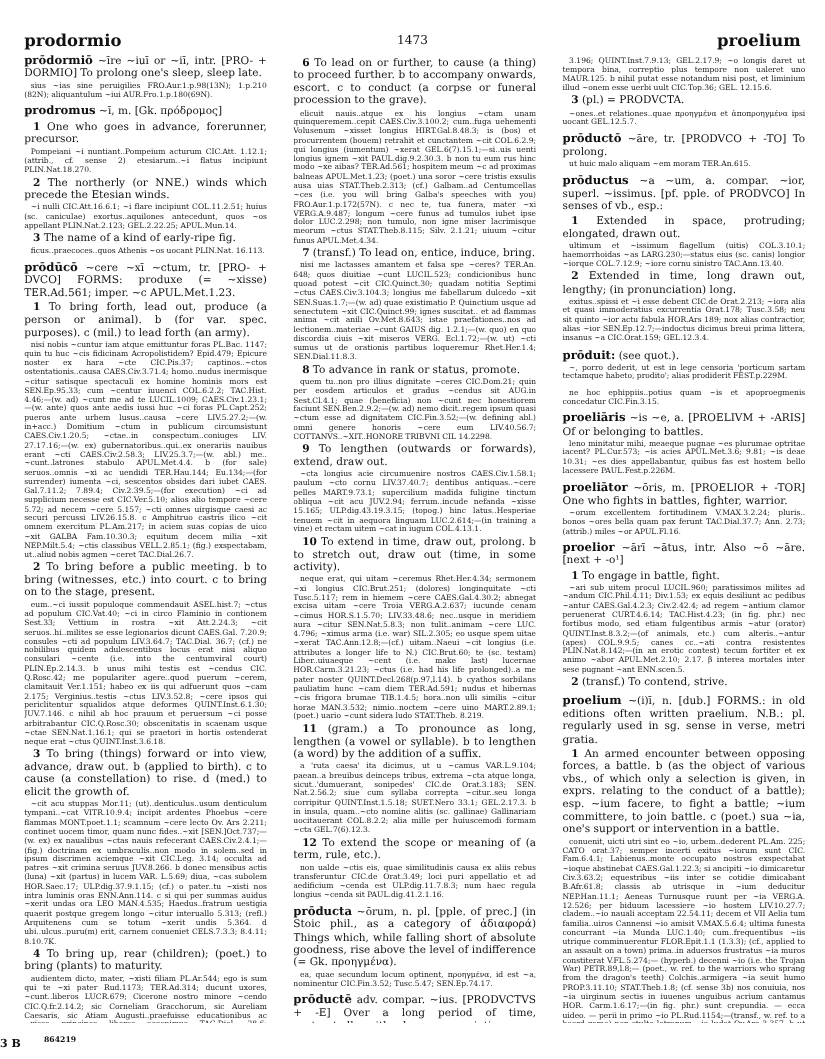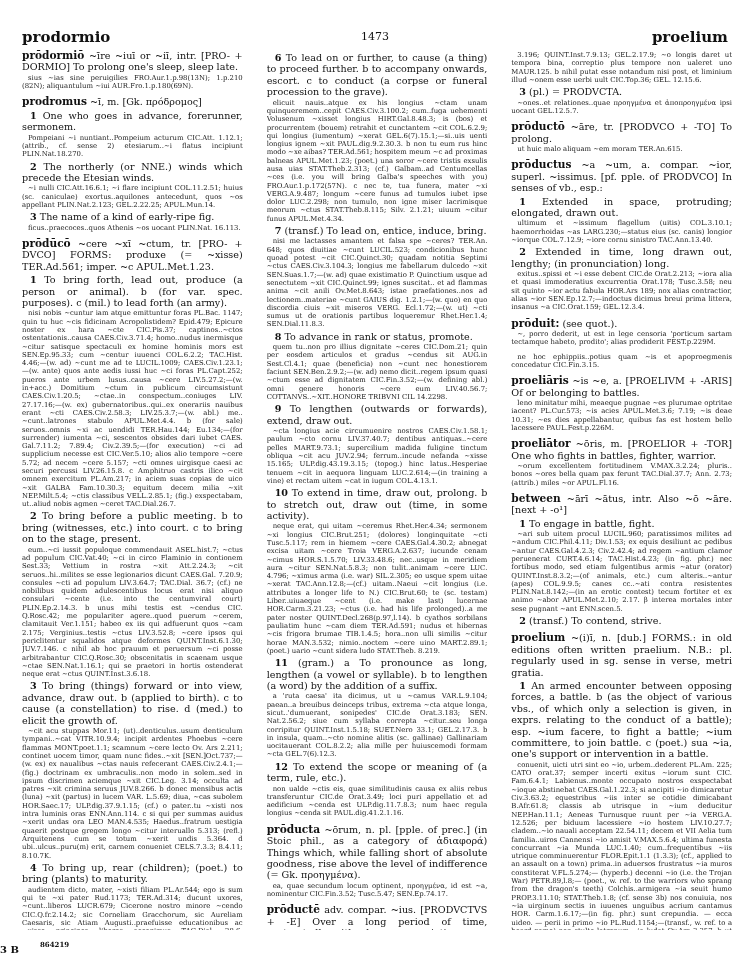--- a/index.html
+++ b/index.html
@@ -30,21 +30,21 @@
 </div>
 
 <div class="columns">
   <div class="col">
       <div class="entry">
         <div class="hw-line"><span class="hw">prōdormiō</span> <span>~īre ~iuī or ~iī, intr. [PRO- + DORMIO] To prolong one's sleep, sleep late.</span></div>
         <div class="cit">sius ~ias sine peruigilies FRO.Aur.1.p.98(13N); 1.p.210 (82N); aliquantulum ~iui AUR.Fro.1.p.180(69N).</div>
       </div>
       <div class="entry">
         <div class="hw-line"><span class="hw">prodromus</span> <span>~ī, m. [Gk. πρόδρομος]</span></div>
-        <div class="sense"><span class="num">1</span> <span>One who goes in advance, forerunner, sermonem.</span></div>
+        <div class="sense"><span class="num">1</span> <span>One who goes in advance, forerunner, precursor.</span></div>
         <div class="cit">Pompeiani ~i nuntiant..Pompeium acturum CIC.Att. 1.12.1; (attrib., cf. sense 2) etesiarum..~i flatus incipiunt PLIN.Nat.18.270.</div>
         <div class="sense"><span class="num">2</span> <span>The northerly (or NNE.) winds which precede the Etesian winds.</span></div>
         <div class="cit">~i nulli CIC.Att.16.6.1; ~i flare incipiunt COL.11.2.51; huius (sc. caniculae) exortus..aquilones antecedunt, quos ~os appellant PLIN.Nat.2.123; GEL.2.22.25; APUL.Mun.14.</div>
         <div class="sense"><span class="num">3</span> <span>The name of a kind of early-ripe fig.</span></div>
         <div class="cit">ficus..praecoces..quos Athenis ~os uocant PLIN.Nat. 16.113.</div>
       </div>
       <div class="entry">
         <div class="hw-line"><span class="hw">prōdūcō</span> <span>~cere ~xī ~ctum, tr. [PRO- + DVCO] FORMS: produxe (= ~xisse) TER.Ad.561; imper. ~c APUL.Met.1.23.</span></div>
         <div class="sense"><span class="num">1</span> <span>To bring forth, lead out, produce (a person or animal). b (for var. spec. purposes). c (mil.) to lead forth (an army).</span></div>
         <div class="cit">nisi nobis ~cuntur iam atque emittuntur foras PL.Bac. 1147; quin tu huc ~cis fidicinam Acropolistidem? Epid.479; Epicure noster ex hara ~cte CIC.Pis.37; captinos..~ctos ostentationis..causa CAES.Civ.3.71.4; homo..nudus inermisque ~citur satisque spectaculi ex homine hominis mors est SEN.Ep.95.33; cum ~centur iuuenci COL.6.2.2; TAC.Hist. 4.46;—(w. ad) ~cunt me ad te LUCIL.1009; CAES.Civ.1.23.1; —(w. ante) quos ante aedis iussi huc ~ci foras PL.Capt.252; pueros ante urbem lusus..causa ~cere LIV.5.27.2;—(w. in+acc.) Domitium ~ctum in publicum circumsistunt CAES.Civ.1.20.5; ~ctae..in conspectum..coniuges LIV. 27.17.16;—(w. ex) gubernatoribus..qui..ex onerariis nauibus erant ~cti CAES.Civ.2.58.3; LIV.25.3.7;—(w. abl.) me.. ~cunt..latrones stabulo APUL.Met.4.4. b (for sale) seruos..omnis ~xi ac uendidi TER.Hau.144; Eu.134;—(for surrender) iumenta ~ci, sescentos obsides dari iubet CAES. Gal.7.11.2; 7.89.4; Civ.2.39.5;—(for execution) ~ci ad supplicium necesse est CIC.Ver.5.10; alios alio tempore ~cere 5.72; ad necem ~cere 5.157; ~cti omnes uirgisque caesi ac securi percussi LIV.26.15.8. c Amphitruo castris ilico ~cit omnem exercitum PL.Am.217; in aciem suas copias de uico ~xit GALBA Fam.10.30.3; equitum decem milia ~xit NEP.Milt.5.4; ~ctis classibus VELL.2.85.1; (fig.) exspectabam, ut..aliud nobis agmen ~ceret TAC.Dial.26.7.</div>
@@ -100,28 +100,28 @@
       </div>
       <div class="entry">
         <div class="hw-line"><span class="hw">prōduit:</span> <span>(see quot.).</span></div>
         <div class="cit">~, porro dederit, ut est in lege censoria 'porticum sartam tectamque habeto, prodito'; alias prodiderit FEST.p.229M.</div>
       </div>
       <div class="entry">
         <div class="cit">ne hoc ephippiis..potius quam ~is et apoproegmenis concedatur CIC.Fin.3.15.</div>
       </div>
       <div class="entry">
         <div class="hw-line"><span class="hw">proeliāris</span> <span>~is ~e, a. [PROELIVM + -ARIS] Of or belonging to battles.</span></div>
-        <div class="cit">leno minitatur mihi, meaeque pugnae ~es plurumae optritae iacent? PL.Cur.573; ~is acies APUL.Met.3.6; 7.19; ~is deae 10.31; ~es dies appellabantur, quibus fas est hostem bello lacessere PAUL.Fest.p.226M.</div>
+        <div class="cit">leno minitatur mihi, meaeque pugnae ~es plurumae optritae iacent? PL.Cur.573; ~is acies APUL.Met.3.6; 9.81; ~is deae 10.31; ~es dies appellabantur, quibus fas est hostem bello lacessere PAUL.Fest.p.226M.</div>
       </div>
       <div class="entry">
         <div class="hw-line"><span class="hw">proeliātor</span> <span>~ōris, m. [PROELIOR + -TOR] One who fights in battles, fighter, warrior.</span></div>
         <div class="cit">~orum excellentem fortitudinem V.MAX.3.2.24; pluris.. bonos ~ores bella quam pax ferunt TAC.Dial.37.7; Ann. 2.73; (attrib.) miles ~or APUL.Fl.16.</div>
       </div>
       <div class="entry">
-        <div class="hw-line"><span class="hw">between</span> <span>~ārī ~ātus, intr. Also ~ō ~āre. [next + -o¹]</span></div>
+        <div class="hw-line"><span class="hw">proelior</span> <span>~ārī ~ātus, intr. Also ~ō ~āre. [next + -o¹]</span></div>
         <div class="sense"><span class="num">1</span> <span>To engage in battle, fight.</span></div>
         <div class="cit">~ari sub uitem procul LUCIL.960; paratissimos milites ad ~andum CIC.Phil.4.11; Div.1.53; ex equis desiliunt ac pedibus ~antur CAES.Gal.4.2.3; Civ.2.42.4; ad regem ~antium clamor peruenerat CURT.4.6.14; TAC.Hist.4.23; (in fig. phr.) nec fortibus modo, sed etiam fulgentibus armis ~atur (orator) QUINT.Inst.8.3.2;—(of animals, etc.) cum alteris..~antur (apes) COL.9.9.5; canes cc..~ati contra resistentes PLIN.Nat.8.142;—(in an erotic contest) tecum fortiter et ex animo ~abor APUL.Met.2.10; 2.17. β interea mortales inter sese pugnant ~ant ENN.scen.5.</div>
         <div class="sense"><span class="num">2</span> <span>(transf.) To contend, strive.</span></div>
       </div>
       <div class="entry">
         <div class="hw-line"><span class="hw">proelium</span> <span>~(i)ī, n. [dub.] FORMS.: in old editions often written praelium. N.B.: pl. regularly used in sg. sense in verse, metri gratia.</span></div>
         <div class="sense"><span class="num">1</span> <span>An armed encounter between opposing forces, a battle. b (as the object of various vbs., of which only a selection is given, in exprs. relating to the conduct of a battle); esp. ~ium facere, to fight a battle; ~ium committere, to join battle. c (poet.) sua ~ia, one's support or intervention in a battle.</span></div>
         <div class="cit">conuenit, uicti utri sint eo ~io, urbem..dederent PL.Am. 225; CATO orat.37; semper incerti exitus ~iorum sunt CIC. Fam.6.4.1; Labienus..monte occupato nostros exspectabat ~ioque abstinebat CAES.Gal.1.22.3; si ancipiti ~io dimicaretur Civ.3.63.2; equestribus ~iis inter se cotidie dimicabant B.Afr.61.8; classis ab utrisque in ~ium deducitur NEP.Han.11.1; Aeneas Turnusque ruunt per ~ia VERG.A. 12.526; per biduum lacessiere ~io hostem LIV.10.27.7; cladem..~io nauali acceptam 22.54.11; decem et VII Aelia tum familia..uiros Cannensi ~io amisit V.MAX.5.6.4; ultima funesta concurrant ~ia Munda LUC.1.40; cum..frequentibus ~iis utrique comminuerentur FLOR.Epit.1.1 (1.3.3); (cf., applied to an assault on a town) prima..in aduersos frustratus ~ia muros constiterat V.FL.5.274;— (hyperb.) decenni ~io (i.e. the Trojan War) PETR.89,l.8;— (poet., w. ref. to the warriors who sprang from the dragon's teeth) Colchis..armigera ~ia seuit humo PROP.3.11.10; STAT.Theb.1.8; (cf. sense 3b) nos conuiuia, nos ~ia uirginum sectis in iuuenes unguibus acrium cantamus HOR. Carm.1.6.17;—(in fig. phr.) sunt crepundia. — ecca uideo. — perii in primo ~io PL.Rud.1154;—(transf., w. ref. to a board-game) non stulte latronum ~ia ludat Ov.Ars 3.357. b ut nostri..~ium redintegrarent CAES.Gal.2.27.1; iam inter media peditum agmina ~ium cientes LIV.10.28.8; ~ium atrocius quam pro numero pugnantium editur 21.29.2; illic quaeque suo miscet gens ~ia telo LUC.7.510; Othoniani, quamquam..fessi, ~ium tamen acriter sumpsere TAC.Hist.2.42;—praedicauit aduersa Caesarem ~ia fecisse CAES.Civ.2.18.3; 3.105.3; ~io apud Salamina facto NEP. Them.9.3; LIV.35.56.1; TAC.Hist.4.79;—sonu signorum</div>
       </div>
     </div>

